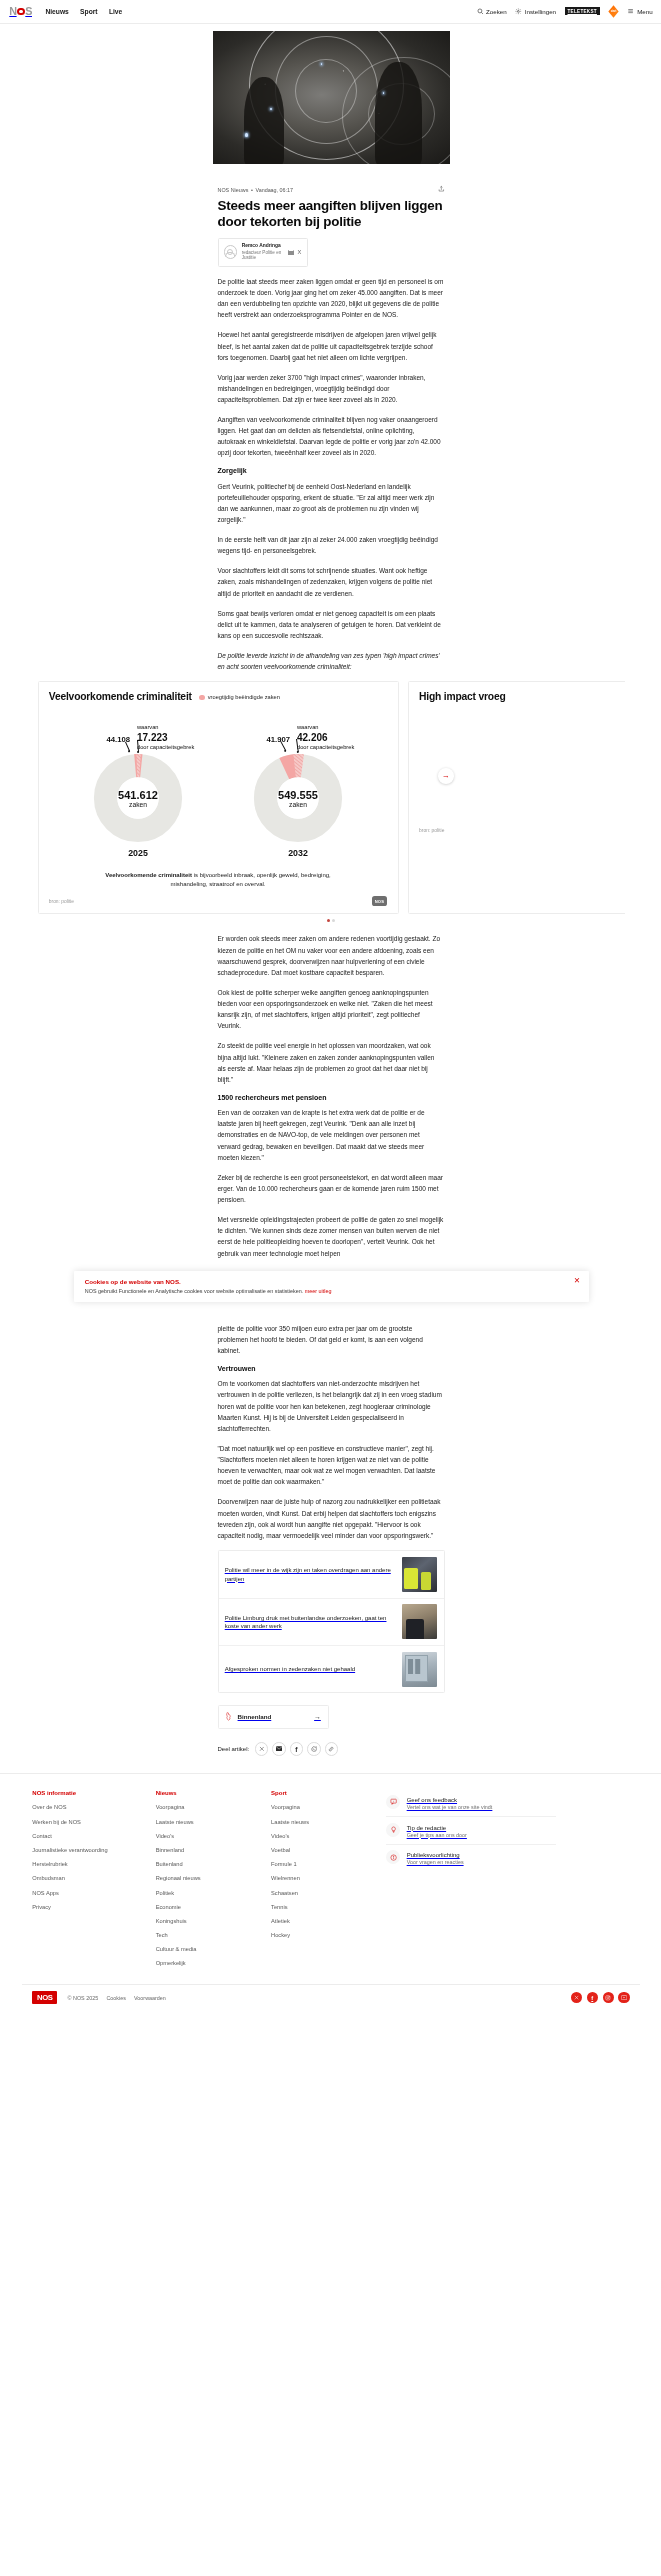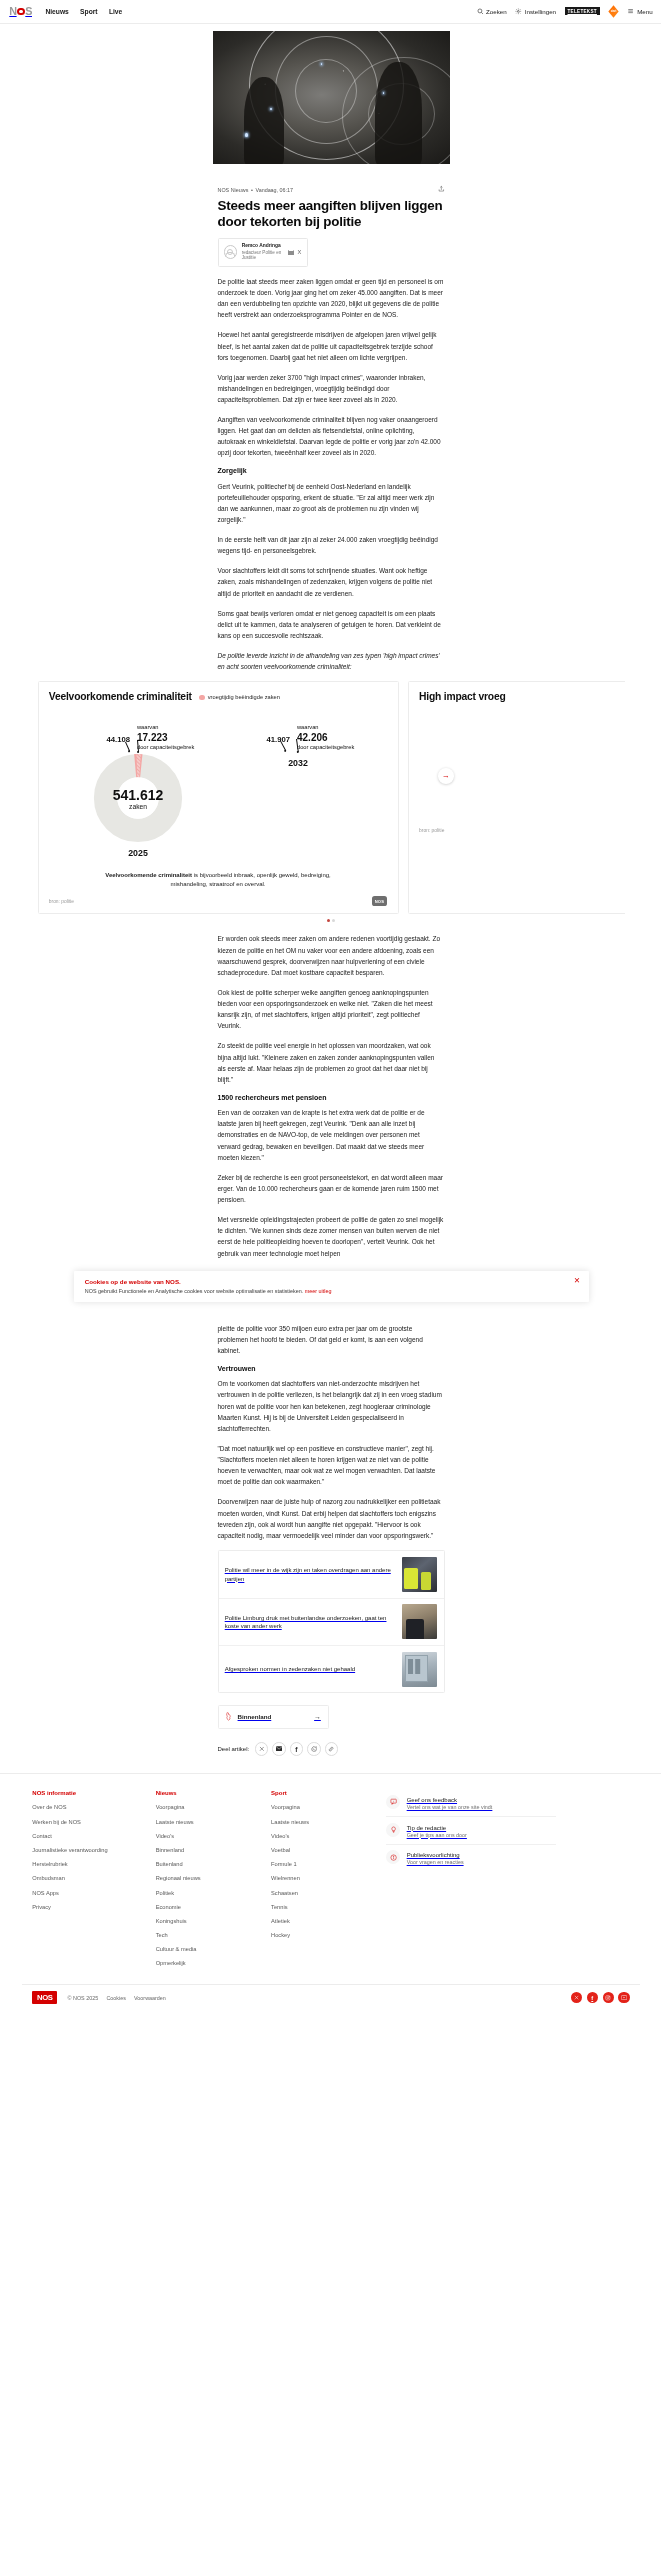--- a/index.html
+++ b/index.html
@@ -245,21 +245,21 @@
   }
   .leader::after{content:"";position:absolute;bottom:-1px;left:-0.8px;width:2.1px;height:2.1px;border-radius:50%;background:#111;}
   .donut-svg { display:block; margin: 0 auto; }
   .donut-center {
     position: absolute;
     left: 50%; top: 50%;
     transform: translate(-50%,-50%);
     text-align: center;
     pointer-events: none;
   }
-  .donut-center .num { font-size: 14px; font-weight: 800; color:#101010;}
+  .donut-center .num { font-size: 11px; font-weight: 800; color:#101010;}
   .donut-center .lbl { font-size: 6.7px; color:#101010;}
   .donut-holder { position: relative; width: 90px; height: 90px; margin: 0 auto;}
   .year { font-size: 8.8px; font-weight: 800; margin-top: 5.2px; color:#101010;}
 
   .g-caption {
     text-align:center;
     font-size: 6px;
     line-height:1.5;
     color:#1c1c1c;
     margin: 13.4px auto 0;
@@ -557,20 +557,40 @@
                 <div class="callout co-left">
                   <b>41.907</b>
                 </div>
                 <div class="callout co-right">
                   <div class="small">waarvan</div>
                   <b>42.206</b>
                   <div class="small">door capaciteitsgebrek</div>
                 </div>
                 <div class="leader" style="left:44px;top:25px;height:11.3px;transform:rotate(-28deg);"></div>
                 <div class="leader" style="left:60px;top:23px;height:13.4px;transform:rotate(-8deg);"></div>
+              </div>
+              <div class="donut-holder">
+                <svg class="donut-svg" width="90" height="90" viewBox="0 0 100 100">
+                  <defs>
+                    <pattern id="hatch2024" width="3" height="3" patternTransform="rotate(45)" patternUnits="userSpaceOnUse">
+                      <rect width="3" height="3" fill="#f7c9c7"></rect>
+                      <line x1="0" y1="0" x2="0" y2="3" stroke="#e88f8c" stroke-width="1.1"></line>
+                    </pattern>
+                  </defs>
+                  <circle cx="50" cy="50" r="36" fill="none" stroke="#e7e7e3" stroke-width="26"></circle>
+
+                  <circle cx="50" cy="50" r="36" fill="none" stroke="#f4a6a4" stroke-width="26" stroke-dasharray="18.1 208.1" transform="rotate(-115 50 50)"></circle>
+
+                  <circle cx="50" cy="50" r="36" fill="none" stroke="url(#hatch2024)" stroke-width="26" stroke-dasharray="8.7 217.5" transform="rotate(-96 50 50)"></circle>
+                  <circle cx="50" cy="50" r="23" fill="#ffffff"></circle>
+                </svg>
+                <div class="donut-center">
+                  <div class="num">549.555</div>
+                  <div class="lbl">zaken</div>
+                </div>
               </div>
               <div class="year">2032</div>
             </div>
 
           </div>
 
           <div class="g-caption">
             <b>Veelvoorkomende criminaliteit</b><span> is bijvoorbeeld inbraak, openlijk geweld, bedreiging, mishandeling, straatroof en overval.</span>
           </div>
           <div class="g-foot">

